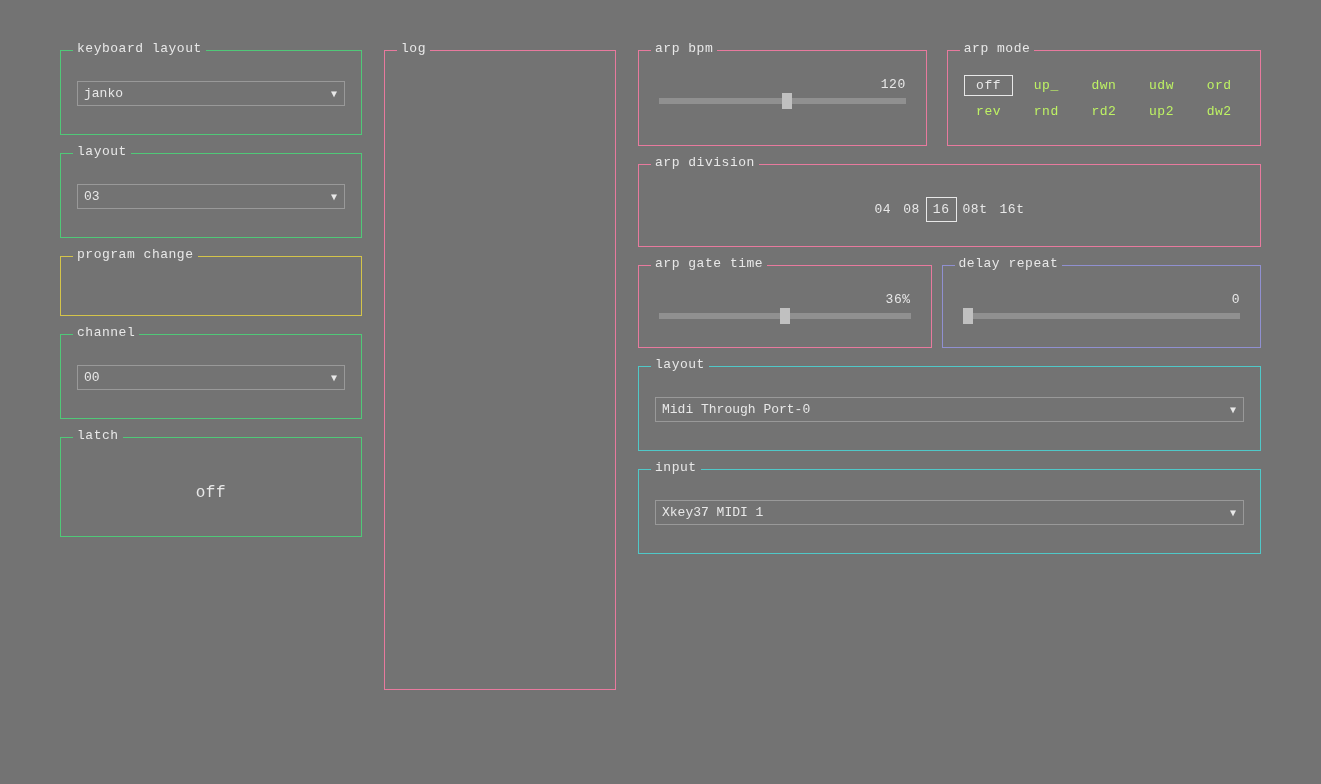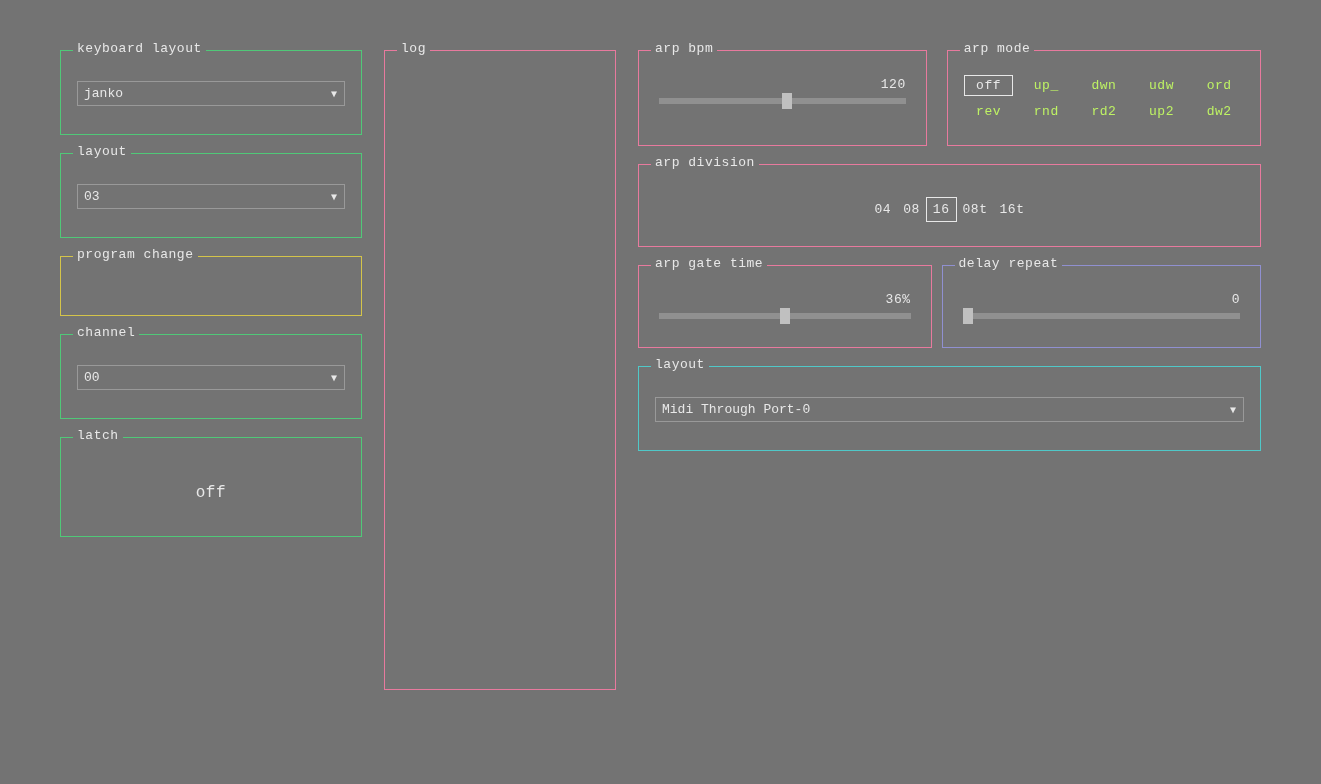--- a/index.html
+++ b/index.html
@@ -406,15 +406,27 @@
       <div class="select-wrapper">
         <select>
           <option value="Midi Through Port-0" selected="">Midi Through Port-0</option>
           <option value="MIDI OUT 1">MIDI OUT 1</option>
           <option value="MIDI OUT 2">MIDI OUT 2</option>
         </select>
       </div>
       <div style="height: 12px;"></div>
     </div>
 
+    <div class="panel border-cyan input-panel">
+      <span class="panel-label">input</span>
+      <div style="height: 12px;"></div>
+      <div class="select-wrapper">
+        <select>
+          <option value="Xkey37 MIDI 1" selected="">Xkey37 MIDI 1</option>
+          <option value="MIDI IN 1">MIDI IN 1</option>
+          <option value="MIDI IN 2">MIDI IN 2</option>
+        </select>
+      </div>
+      <div style="height: 12px;"></div>
+    </div>
 
   </div>
 </div>
 
 </body></html>

